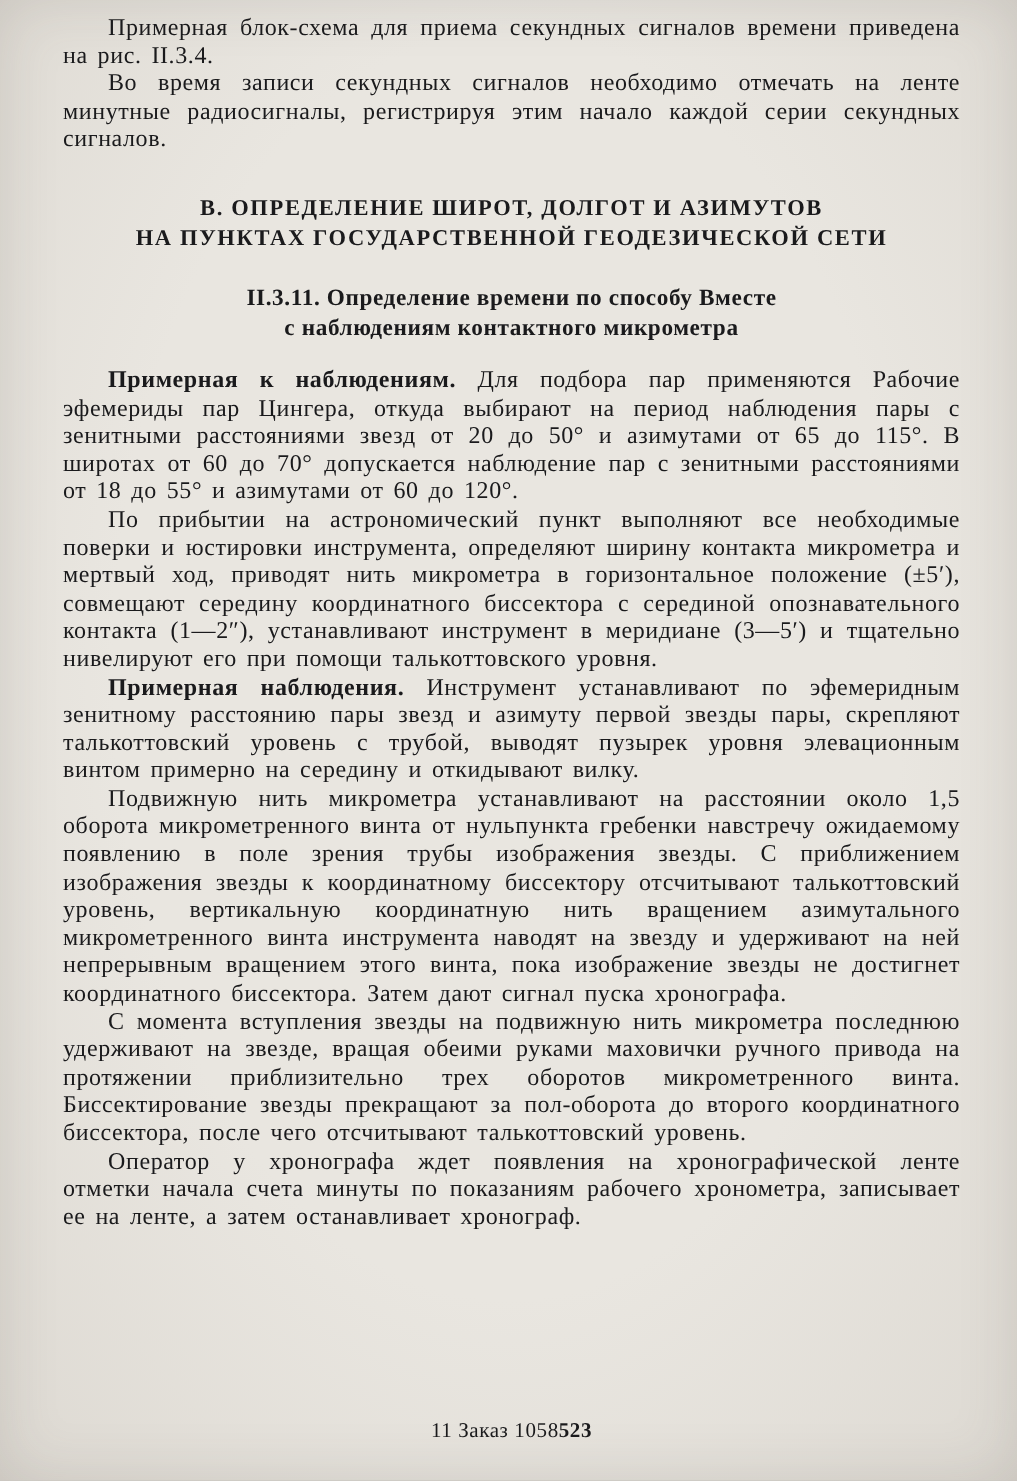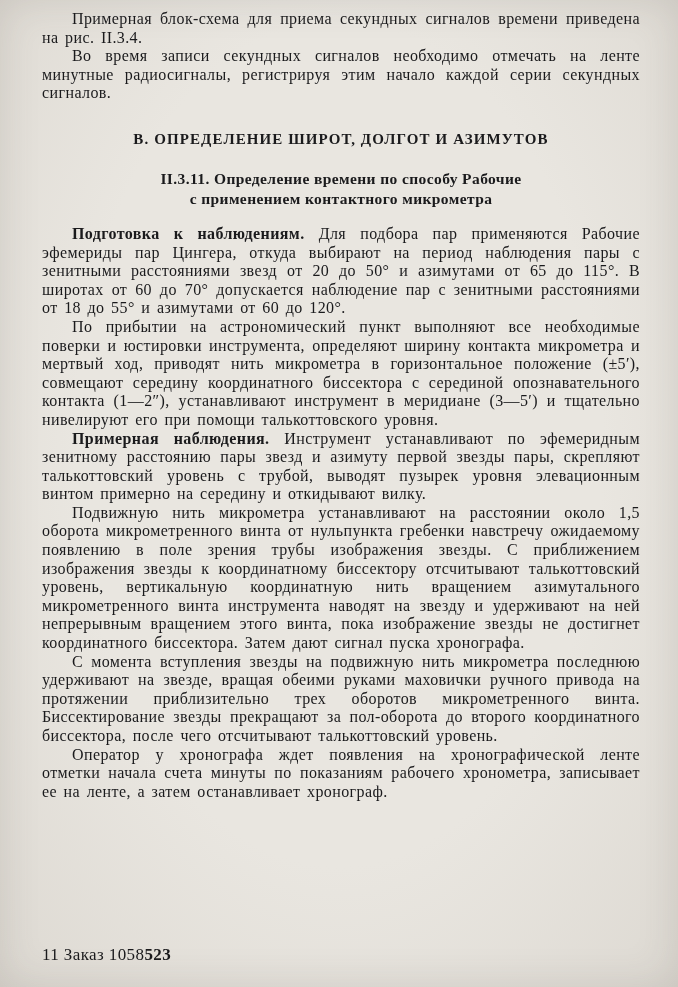--- a/index.html
+++ b/index.html
@@ -50,47 +50,48 @@
     font-weight: bold;
     letter-spacing: 0.4px;
     line-height: 20px;
   }
   .hline {
     display: block;
   }
   .footer {
     margin-top: auto;
     display: flex;
-    justify-content: flex-start;
+    justify-content: center;
     align-items: baseline;
-    font-size: 17px;
+    font-size: 14px;
     letter-spacing: 0.4px;
   }
   .pageno {
     font-weight: bold;
   }
 </style>
 </head>
 <body>
 
 <div class="page">
 
   <p class="para"><span>Примерная блок-схема для приема секундных сигналов времени приведена на рис. II.3.4.</span></p>
   <p class="para"><span>Во время записи секундных сигналов необходимо отмечать на ленте минутные радиосигналы, регистрируя этим начало каждой серии секундных сигналов.</span></p>
 
   <h2 class="section-heading">
     <span class="hline">В. ОПРЕДЕЛЕНИЕ ШИРОТ, ДОЛГОТ И АЗИМУТОВ</span>
+    <span class="hline">НА ПУНКТАХ ГОСУДАРСТВЕННОЙ ГЕОДЕЗИЧЕСКОЙ СЕТИ</span>
   </h2>
 
   <h3 class="sub-heading">
-    <span class="hline">II.3.11. Определение времени по способу Рабочие</span>
-    <span class="hline">с применением контактного микрометра</span>
+    <span class="hline">II.3.11. Определение времени по способу Вместе</span>
+    <span class="hline">с наблюдениям контактного микрометра</span>
   </h3>
 
-  <p class="para"><b class="lead">Подготовка к наблюдениям. </b><span>Для подбора пар применяются Рабочие эфемериды пар Цингера, откуда выбирают на период наблюдения пары с зенитными расстояниями звезд от 20 до 50° и азимутами от 65 до 115°. В широтах от 60 до 70° допускается наблюдение пар с зенитными расстояниями от 18 до 55° и азимутами от 60 до 120°.</span></p>
+  <p class="para"><b class="lead">Примерная к наблюдениям. </b><span>Для подбора пар применяются Рабочие эфемериды пар Цингера, откуда выбирают на период наблюдения пары с зенитными расстояниями звезд от 20 до 50° и азимутами от 65 до 115°. В широтах от 60 до 70° допускается наблюдение пар с зенитными расстояниями от 18 до 55° и азимутами от 60 до 120°.</span></p>
   <p class="para"><b class="lead"></b><span>По прибытии на астрономический пункт выполняют все необходимые поверки и юстировки инструмента, определяют ширину контакта микрометра и мертвый ход, приводят нить микрометра в горизонтальное положение (±5′), совмещают середину координатного биссектора с серединой опознавательного контакта (1—2″), устанавливают инструмент в меридиане (3—5′) и тщательно нивелируют его при помощи талькоттовского уровня.</span></p>
   <p class="para"><b class="lead">Примерная наблюдения. </b><span>Инструмент устанавливают по эфемеридным зенитному расстоянию пары звезд и азимуту первой звезды пары, скрепляют талькоттовский уровень с трубой, выводят пузырек уровня элевационным винтом примерно на середину и откидывают вилку.</span></p>
   <p class="para"><b class="lead"></b><span>Подвижную нить микрометра устанавливают на расстоянии около 1,5 оборота микрометренного винта от нульпункта гребенки навстречу ожидаемому появлению в поле зрения трубы изображения звезды. С приближением изображения звезды к координатному биссектору отсчитывают талькоттовский уровень, вертикальную координатную нить вращением азимутального микрометренного винта инструмента наводят на звезду и удерживают на ней непрерывным вращением этого винта, пока изображение звезды не достигнет координатного биссектора. Затем дают сигнал пуска хронографа.</span></p>
   <p class="para"><b class="lead"></b><span>С момента вступления звезды на подвижную нить микрометра последнюю удерживают на звезде, вращая обеими руками маховички ручного привода на протяжении приблизительно трех оборотов микрометренного винта. Биссектирование звезды прекращают за пол-оборота до второго координатного биссектора, после чего отсчитывают талькоттовский уровень.</span></p>
   <p class="para"><b class="lead"></b><span>Оператор у хронографа ждет появления на хронографической ленте отметки начала счета минуты по показаниям рабочего хронометра, записывает ее на ленте, а затем останавливает хронограф.</span></p>
 
   <div class="footer">
     <span>11  Заказ 1058</span>
     <span class="pageno">523</span>
   </div>

